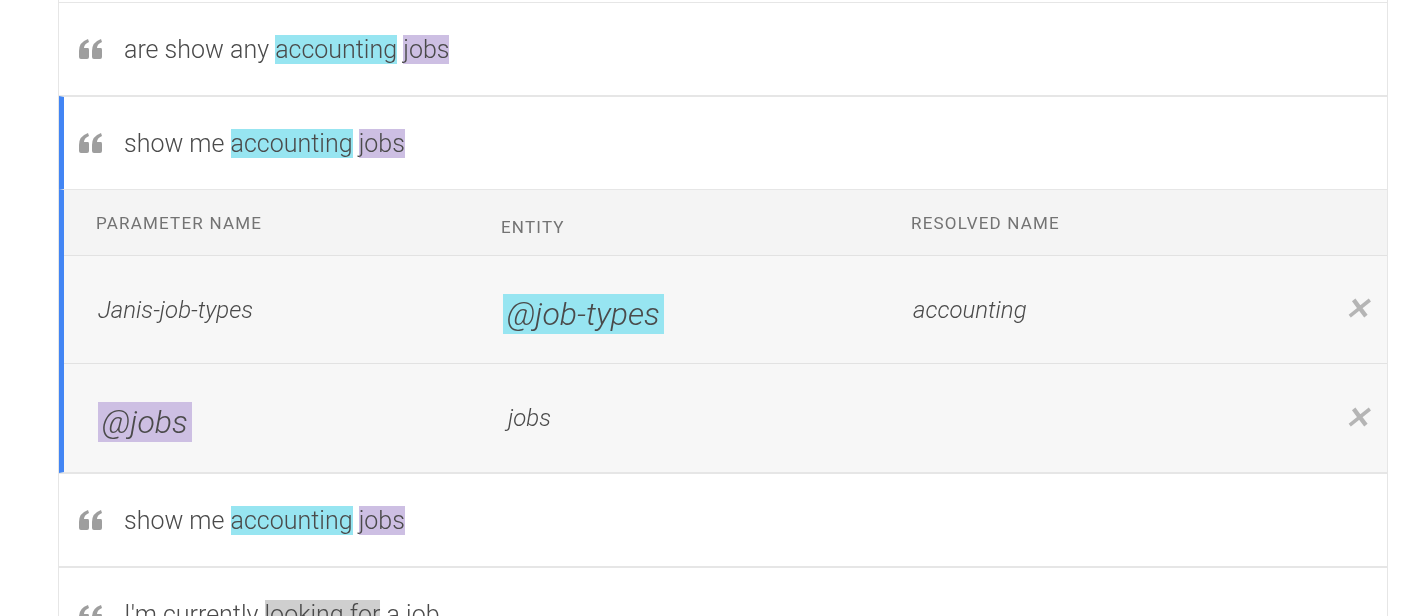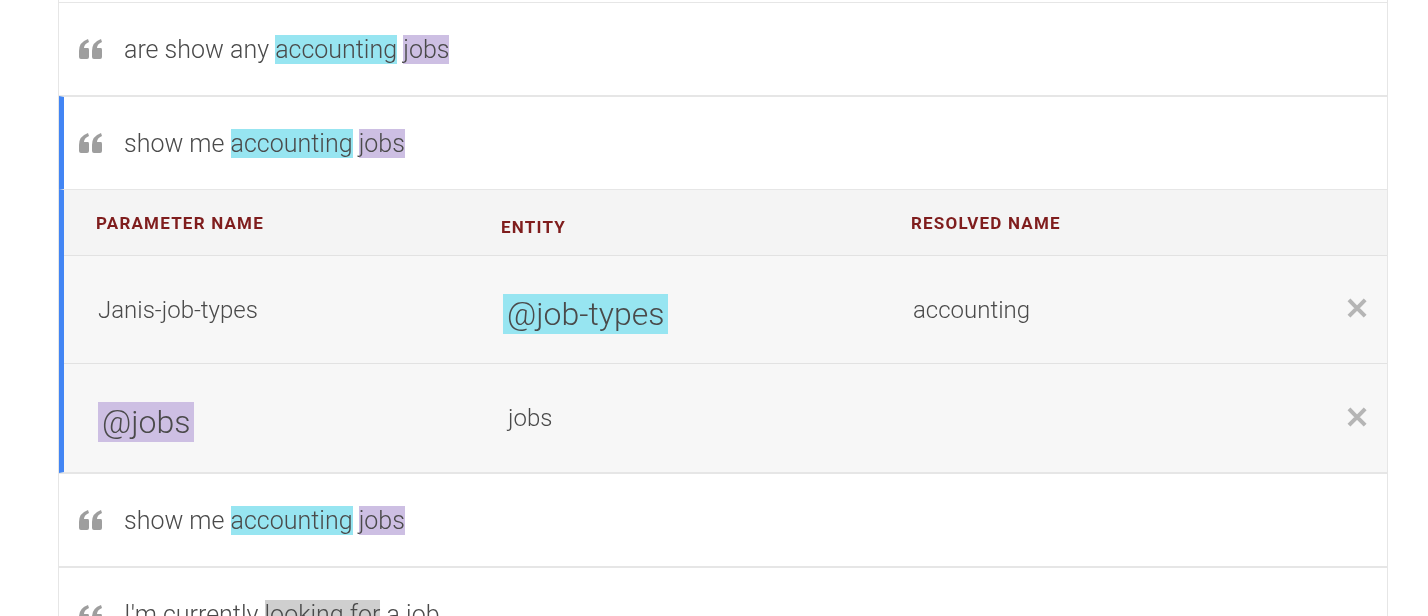--- a/index.html
+++ b/index.html
@@ -65,32 +65,33 @@
   }
   .params-header-row, .params-row {
     display: flex;
     align-items: center;
     padding-left: 34px;
   }
   .params-header-row {
     height: 66px;
     font-size: 17px;
     letter-spacing: 1.2px;
-    color: #7f1d1d;
-    font-weight: 700;
+    color: #737373;
+    font-weight: 400;
     border-bottom: 1px solid #e2e2e2;
     background: #f4f4f4;
     padding-left: 32px;
   }
   .params-row {
     min-height: 108px;
     border-bottom: 1px solid #e2e2e2;
     font-size: 24px;
     font-weight: 300;
     color: #4a4a4a;
+    font-style: italic;
   }
   .params-row:last-child {
     border-bottom: none;
   }
   .col-name  { flex: 0 0 405px; }
   .col-entity{ flex: 0 0 410px; margin-top: 8px; }
   .col-value { flex: 1 1 auto; }
   .col-close { flex: 0 0 60px; text-align: center; }
   .entity-chip {
     padding: 1px 4px;

